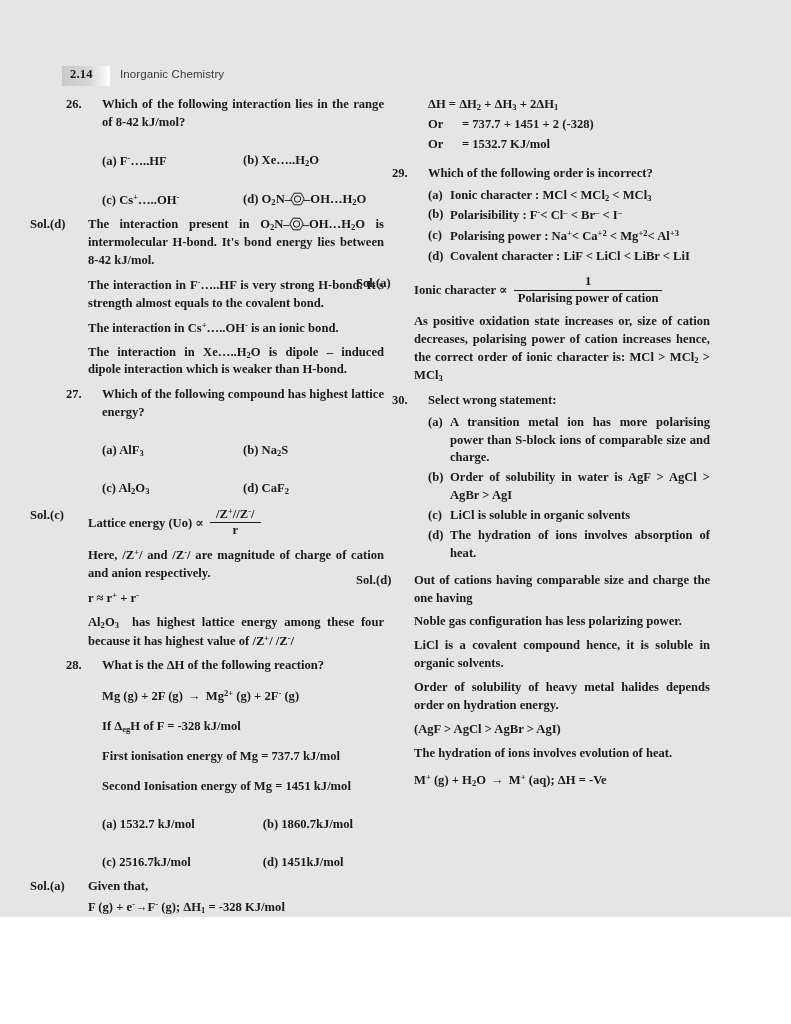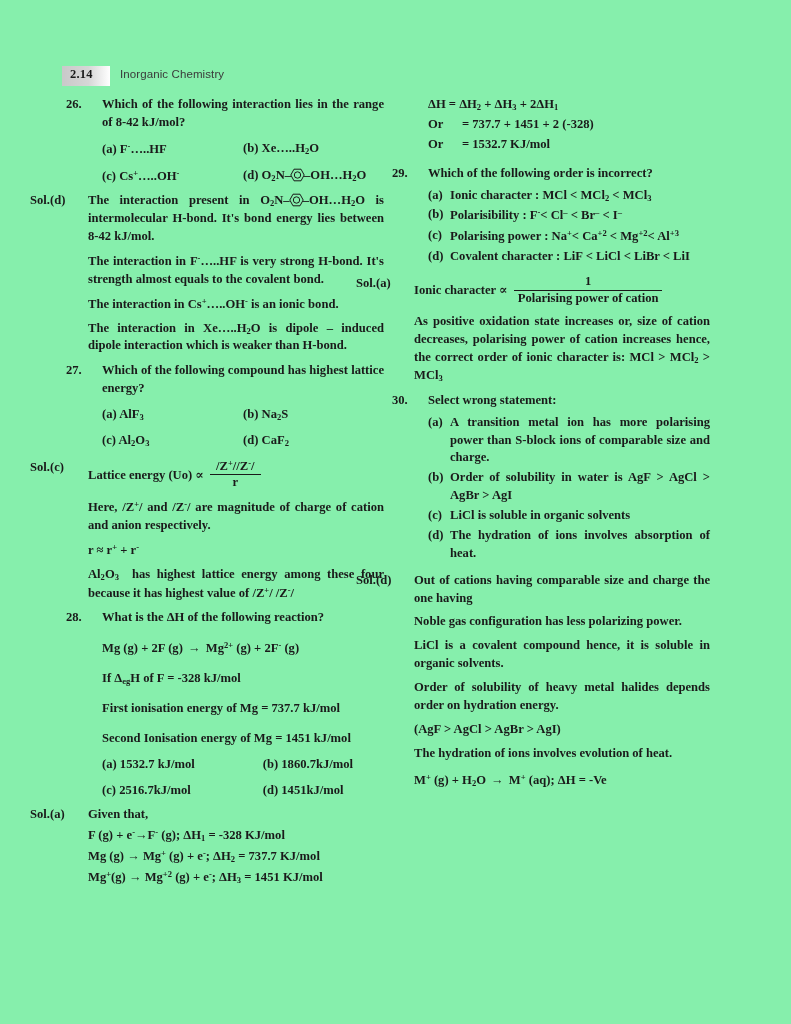--- a/index.html
+++ b/index.html
@@ -3,22 +3,22 @@
 <meta charset="utf-8">
 <style>
   html, body {
     margin: 0;
     padding: 0;
     background: #ffffff;
   }
   .page {
     position: relative;
     width: 791px;
-    height: 1024px;
-    background: #86efac;
+    height: 917px;
+    background: #e5e5e5;
     font-family: "Liberation Serif", "DejaVu Serif", serif;
     color: #1a1a1a;
     overflow: hidden;
   }
 
   
   .header {
     position: absolute;
     left: 62px;
     top: 66px;
@@ -93,21 +93,21 @@
   .para {
     margin: 0 0 6px 0;
     text-align: justify;
   }
   .para.last { margin-bottom: 0; }
   .para.nj { text-align: left; }
 
   
   .opts {
     display: flex;
-    margin-top: 8px;
+    margin-top: 20px;
   }
   .opt {
     flex: 0 0 50%;
     white-space: nowrap;
   }
   .opt.w60 { flex: 0 0 57%; }
   .optlist { margin-top: 4px; }
   .optline {
     display: flex;
     align-items: flex-start;

